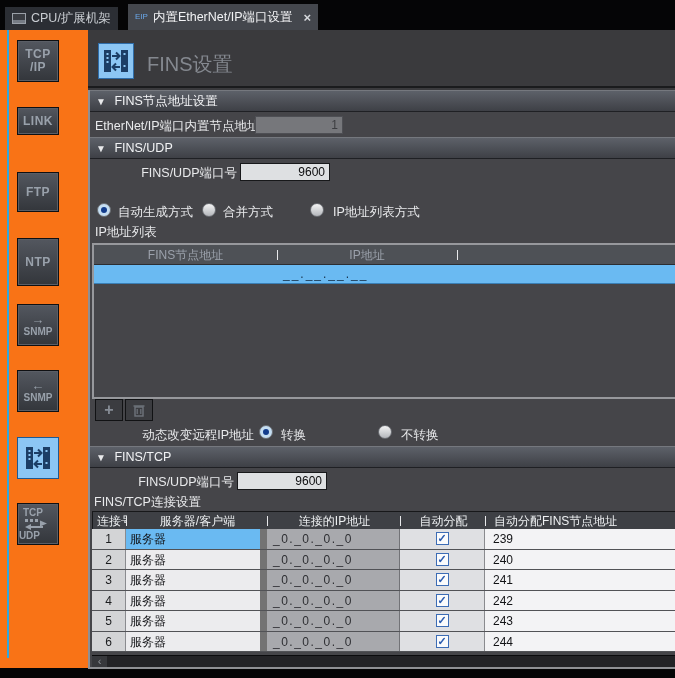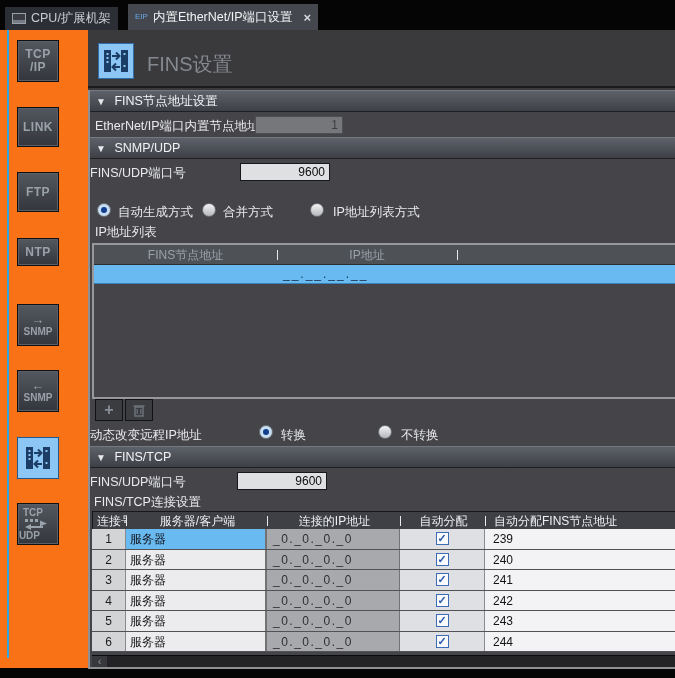--- a/index.html
+++ b/index.html
@@ -37,21 +37,21 @@
   #main-bg { position:absolute; left:88px; top:30px; width:587px; height:60px; background:#3a3a3d; }
 
   
   #panel { position:absolute; left:88px; top:90px; width:587px; height:579px;
     background:#454549; border-left:2px solid #8f9094; border-bottom:2px solid #8f9094; overflow:hidden; }
   .sechdr { position:absolute; left:0; width:587px; height:22px;
     background:linear-gradient(#5d6169,#3e4046); border-top:1px solid #75787e; border-bottom:1px solid #1f2024;
     color:#f2f3f5; font-size:12.5px; line-height:20px; padding-left:6px; }
   .sechdr .tri { font-size:10px; margin-right:5px; color:#e8e9eb; }
   .lbl { position:absolute; color:#e9eaec; font-size:12.5px; white-space:nowrap; }
-  .lbl-r { text-align:left; }
+  .lbl-r { text-align:right; }
   .input { position:absolute; height:18px; border:1px solid #17181a; background:#dee0e2;
     color:#0c0c0e; font-size:12px; text-align:right; padding:0 4px; line-height:16px; }
   .input.disabled { background:#76777b; color:#3c3d41; border-color:#4e4f54; }
 
   .radio { position:absolute; width:14px; height:14px; border-radius:50%;
     background:linear-gradient(#f4f4f4,#b3b6bb); border:1px solid #6a6d72; }
   .radio.on { background:#c5def2; }
   .radio.on::after { content:""; position:absolute; left:3px; top:3px; width:6px; height:6px;
     border-radius:50%; background:#123c8c; }
 
@@ -75,21 +75,21 @@
   .thead { position:relative; display:grid; grid-template-columns:34px 141px 133px 85px 1fr;
     height:18px; background:#3e4045; color:#eef0f2; font-size:12px; line-height:18px;
     border:1px solid #17181a; border-bottom:none; }
   .thead > div { overflow:hidden; white-space:nowrap; }
   .th-c { text-align:center; }
   .th-l { padding-left:4px; }
   .trow { display:grid; grid-template-columns:34px 141px 133px 85px 1fr; height:20.5px;
     border-bottom:1px solid #515256; }
   .trow > div { overflow:hidden; white-space:nowrap; font-size:12px; line-height:20px; }
   .c1 { background:#d3d4d6; color:#1b1c1e; text-align:center; border-right:1px solid #8a8b8f; }
-  .c2 { background:#ececee; color:#111215; padding-left:4px; border-right:2px solid #737373; }
+  .c2 { background:#ececee; color:#111215; padding-left:4px; border-right:7px solid #737373; }
   .c2.sel { background:#6abaf2; }
   .c3 { background:#a8a9ad; color:#2e2f33; padding-left:6px; letter-spacing:1.5px; border-right:1px solid #727377; }
   .c4 { background:#dfe0e3; display:flex; align-items:center; justify-content:center; border-right:1px solid #8a8b8f; }
   .c5 { background:#f3f3f5; color:#121316; padding-left:8px; }
   .cb { width:13px; height:13px; background:#fafbfc; border:1px solid #3c6cb5;
     display:flex; align-items:center; justify-content:center; }
   .cb .cbmark { display:none; color:#2b5cb0; font-size:11px; font-weight:bold; line-height:1; }
   .cb.checked .cbmark { display:block; }
 
   
@@ -113,27 +113,27 @@
     <span class="tab-close">×</span>
   </div>
 
   <div id="sidebar">
     <div class="accent"></div>
 
     <div class="sbtn" style="top:10px;">
       <span>TCP</span>
       <span>/IP</span>
     </div>
-    <div class="sbtn" style="top:77px; height:40px;">
+    <div class="sbtn" style="top:77px; height:28px;">
       <span>LINK</span>
     </div>
     <div class="sbtn" style="top:142px; height:40px;">
       <span>FTP</span>
     </div>
-    <div class="sbtn" style="top:208px; height:28px;">
+    <div class="sbtn" style="top:208px; height:48px;">
       <span>NTP</span>
     </div>
     <div class="sbtn" style="top:274px;">
       <span class="arrow">→</span>
       <span class="tiny">SNMP</span>
     </div>
     <div class="sbtn" style="top:340px;">
       <span class="arrow">←</span>
       <span class="tiny">SNMP</span>
     </div>
@@ -185,21 +185,21 @@
 
     <div class="sechdr" style="top:0;">
       <span class="tri">▼</span>
       <span>FINS节点地址设置</span>
     </div>
     <div class="lbl" style="left:5px; top:28px;">EtherNet/IP端口内置节点地址</div>
     <div class="input disabled" style="left:165px; top:26px; width:88px;">1</div>
 
     <div class="sechdr" style="top:47px;">
       <span class="tri">▼</span>
-      <span>SNMP/UDP</span>
+      <span>FINS/UDP</span>
     </div>
     <div class="lbl lbl-r" style="left:0; top:75px; width:147px;">FINS/UDP端口号</div>
     <div class="input" style="left:150px; top:73px; width:90px;">9600</div>
 
 
     <span class="radio on" style="left:7px; top:113px;"></span>
     <div class="lbl" style="left:28px; top:114px;">自动生成方式</div>
     <span class="radio" style="left:112px; top:113px;"></span>
     <div class="lbl" style="left:133px; top:114px;">合并方式</div>
     <span class="radio" style="left:220px; top:113px;"></span>

